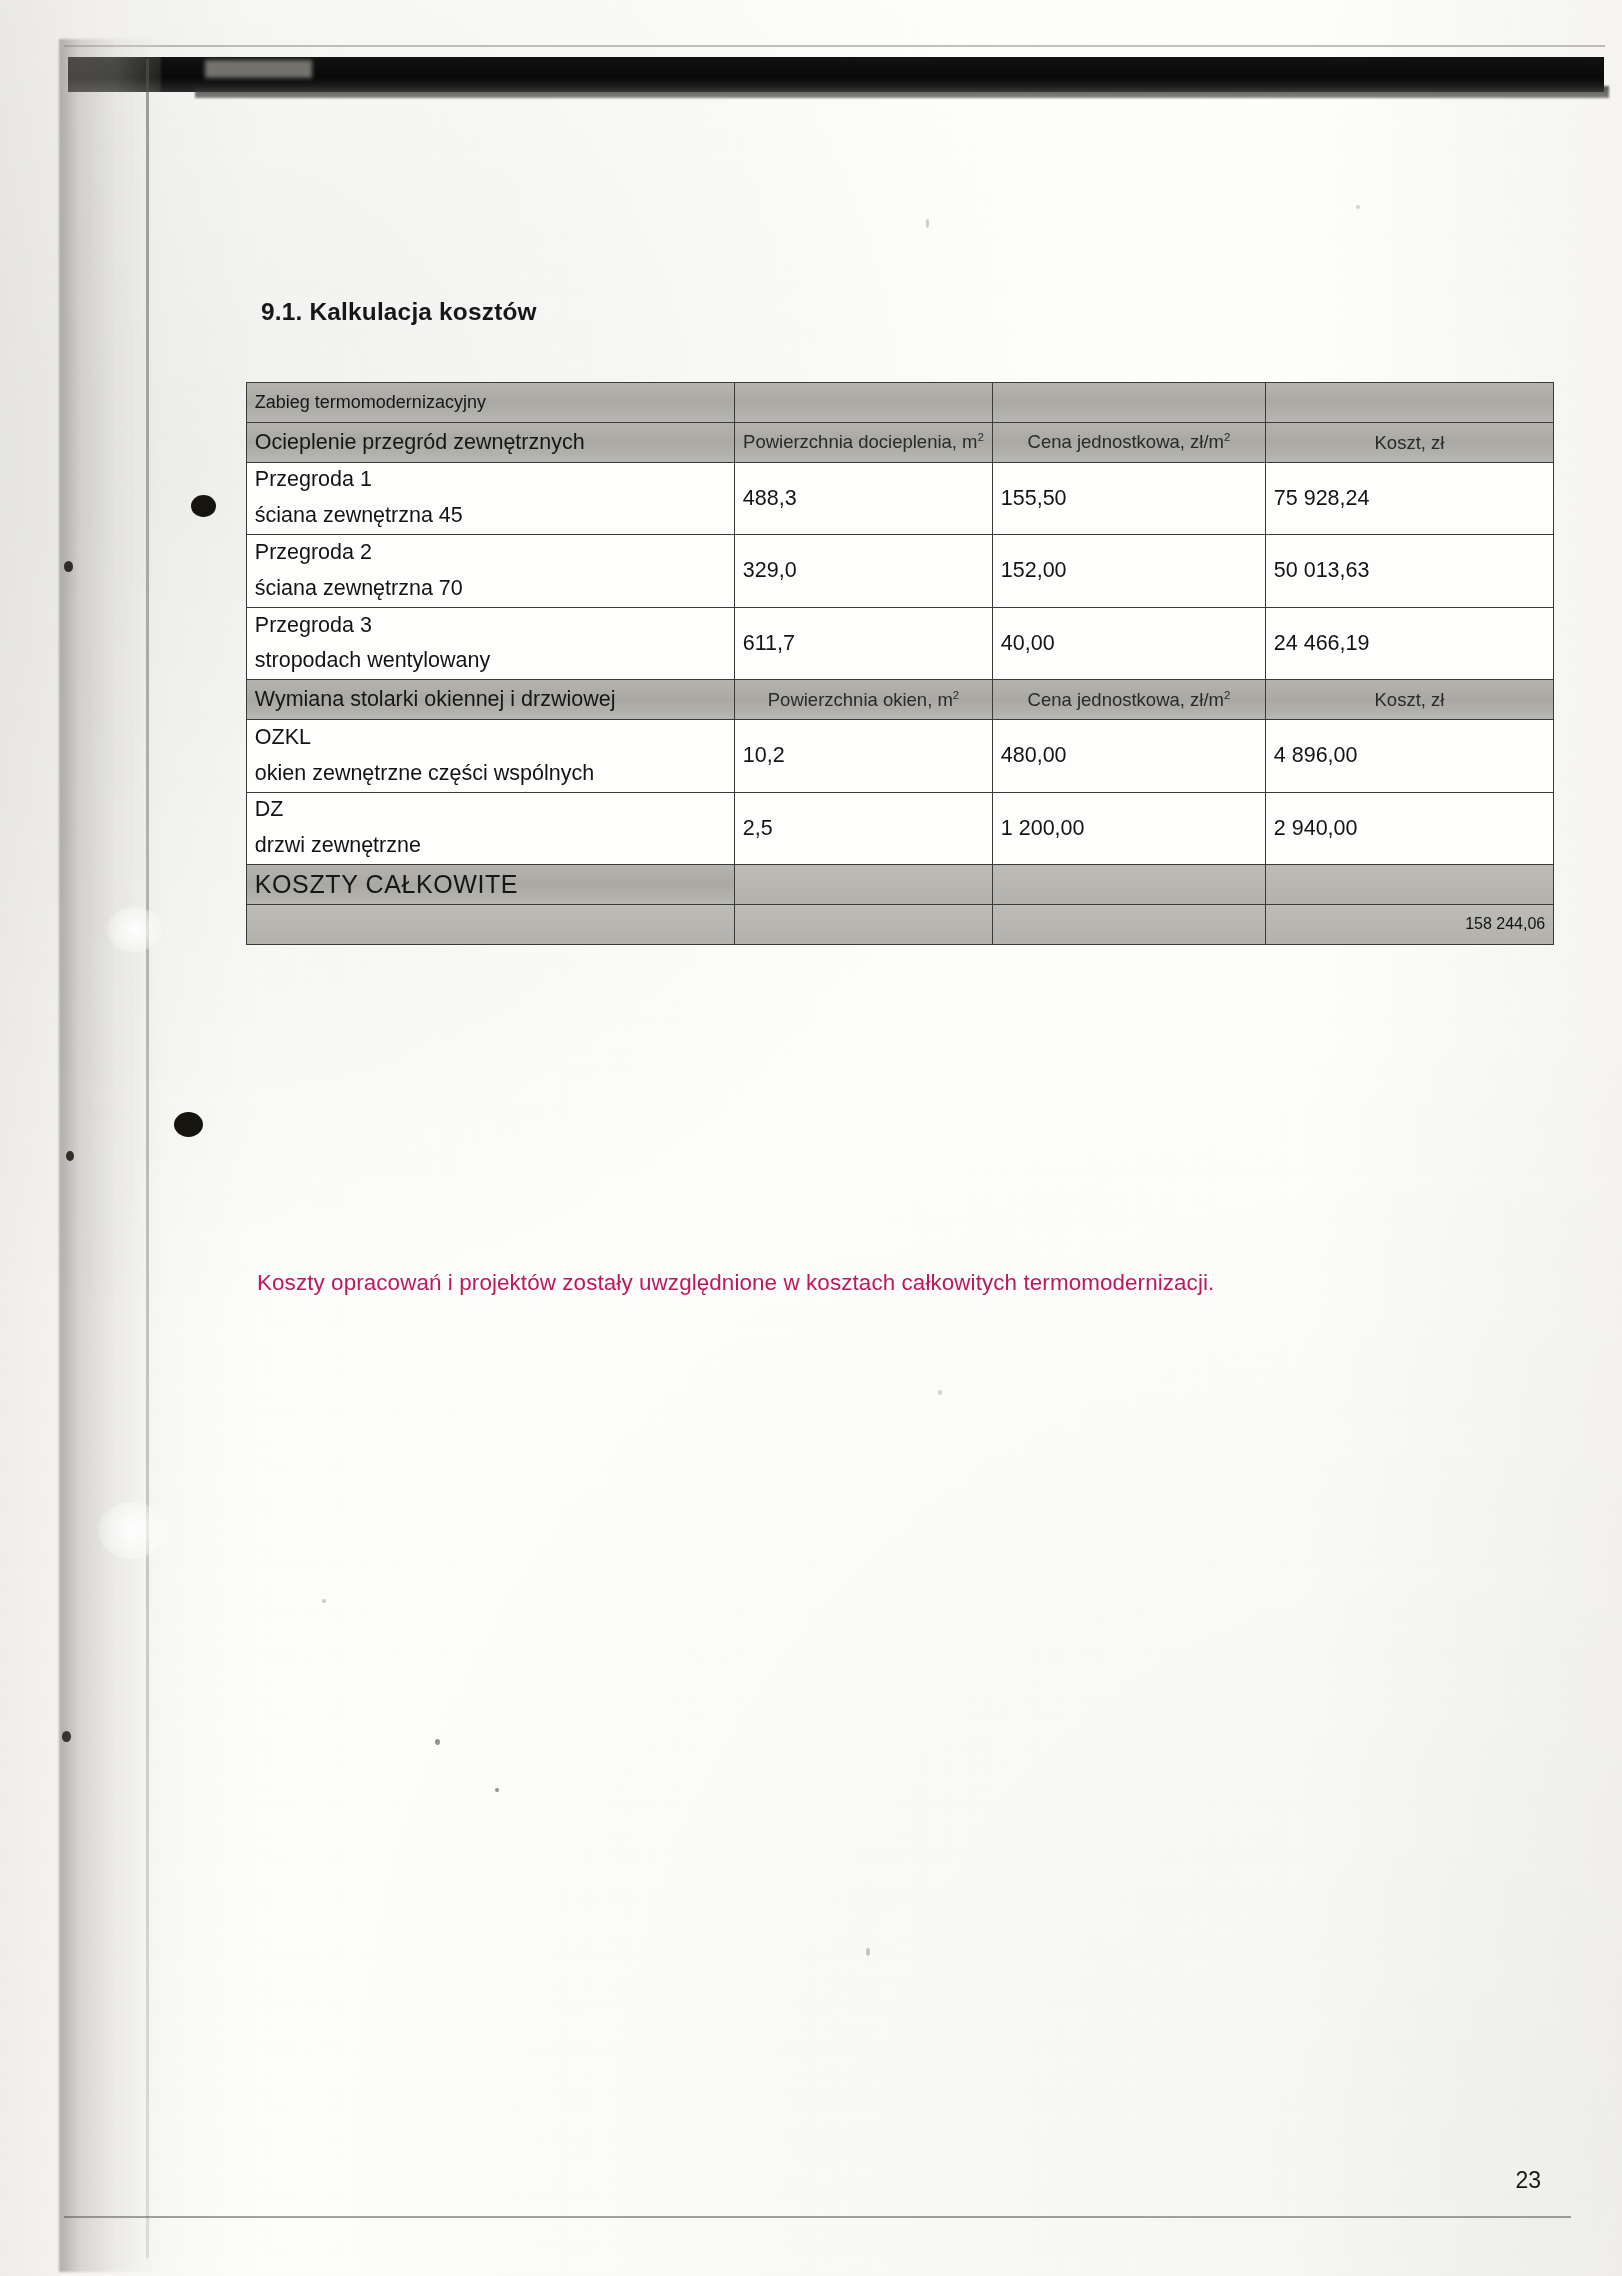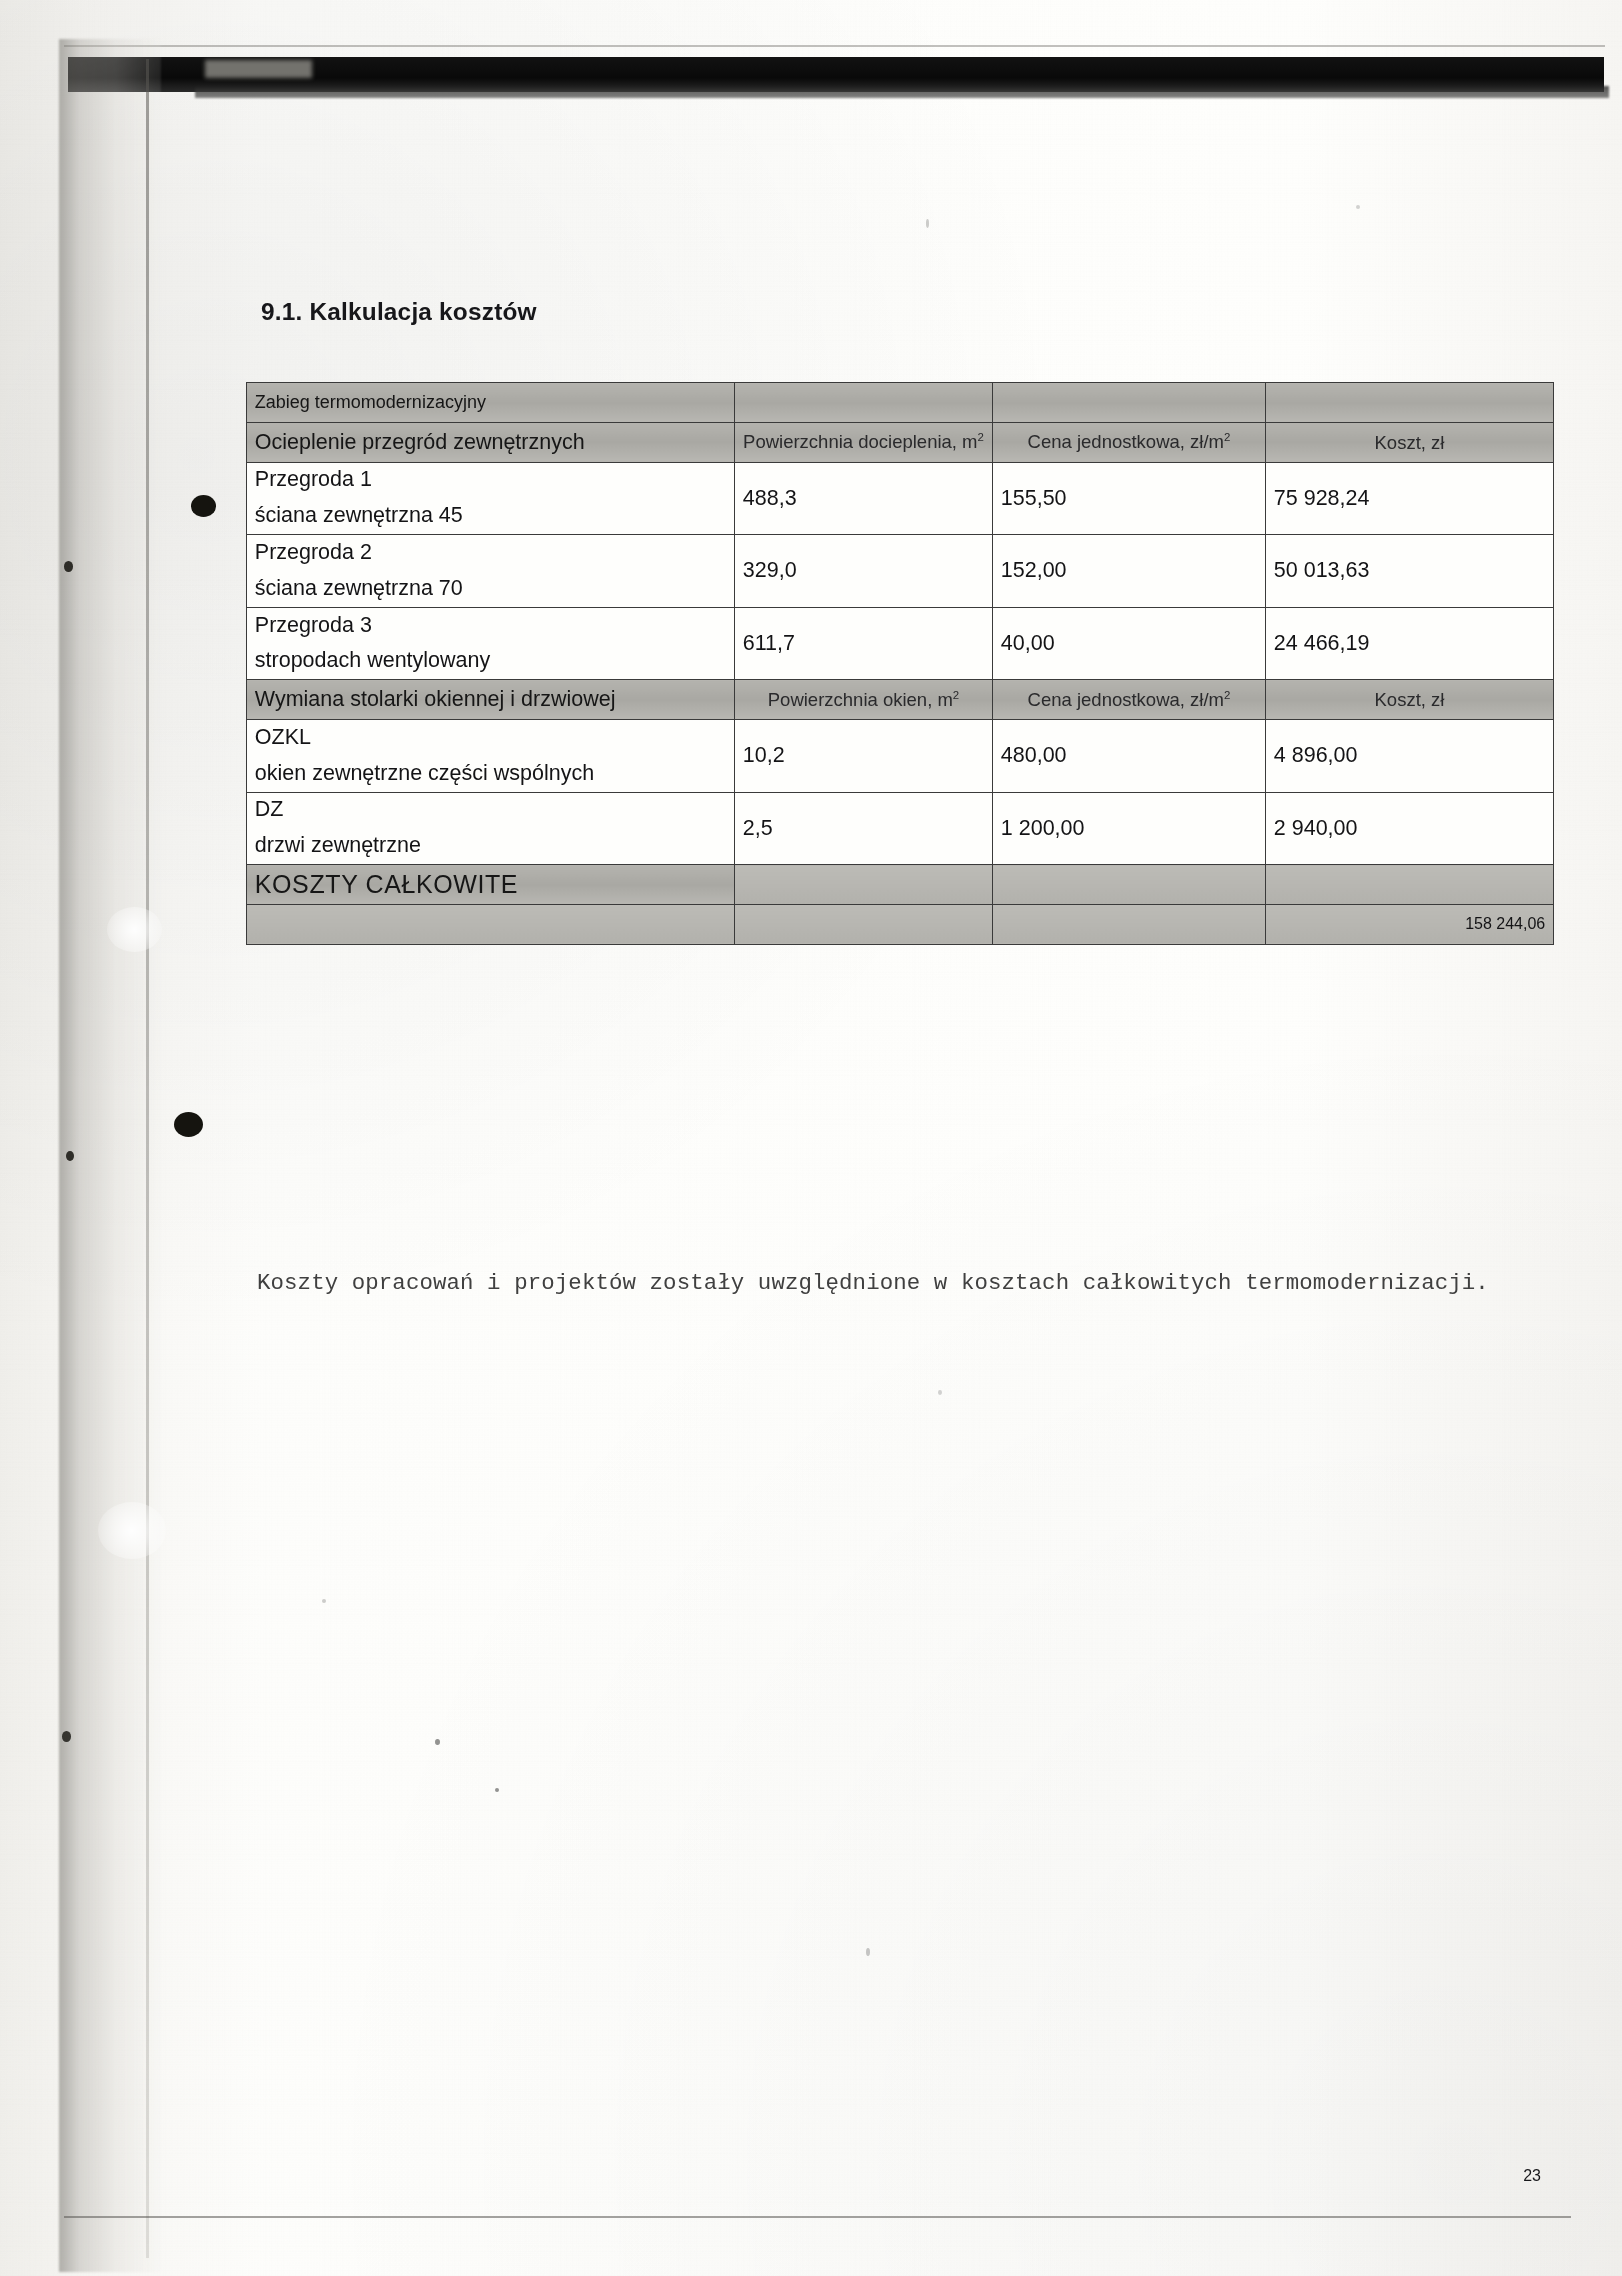--- a/index.html
+++ b/index.html
@@ -193,38 +193,37 @@
     font-size: 16px;
     padding-right: 9.8px;
   }
   sup { font-size: 0.62em; vertical-align: super; }
 
   .note {
     position: absolute;
     left: 257px;
     top: 1270px;
     font-size: 22.4px;
-    color: #404040;
+    color: #be185d;
     letter-spacing: 0.1px;
-    font-family: Liberation Mono, monospace;
   }
 
   .footline {
     position: absolute;
     left: 64px;
     top: 2216px;
     width: 1507px;
     height: 2px;
     background: rgba(90,88,84,0.55);
   }
   .pageno {
     position: absolute;
     right: 82px;
     top: 2167px;
-    font-size: 16px;
+    font-size: 23px;
     color: #17171a;
   }
 
   
   .dust {
     position: absolute;
     background: rgba(60,60,58,0.55);
     border-radius: 50%;
   }
   .d1 { left: 435px; top: 1739px; width: 4.9px; height: 5.9px; }

